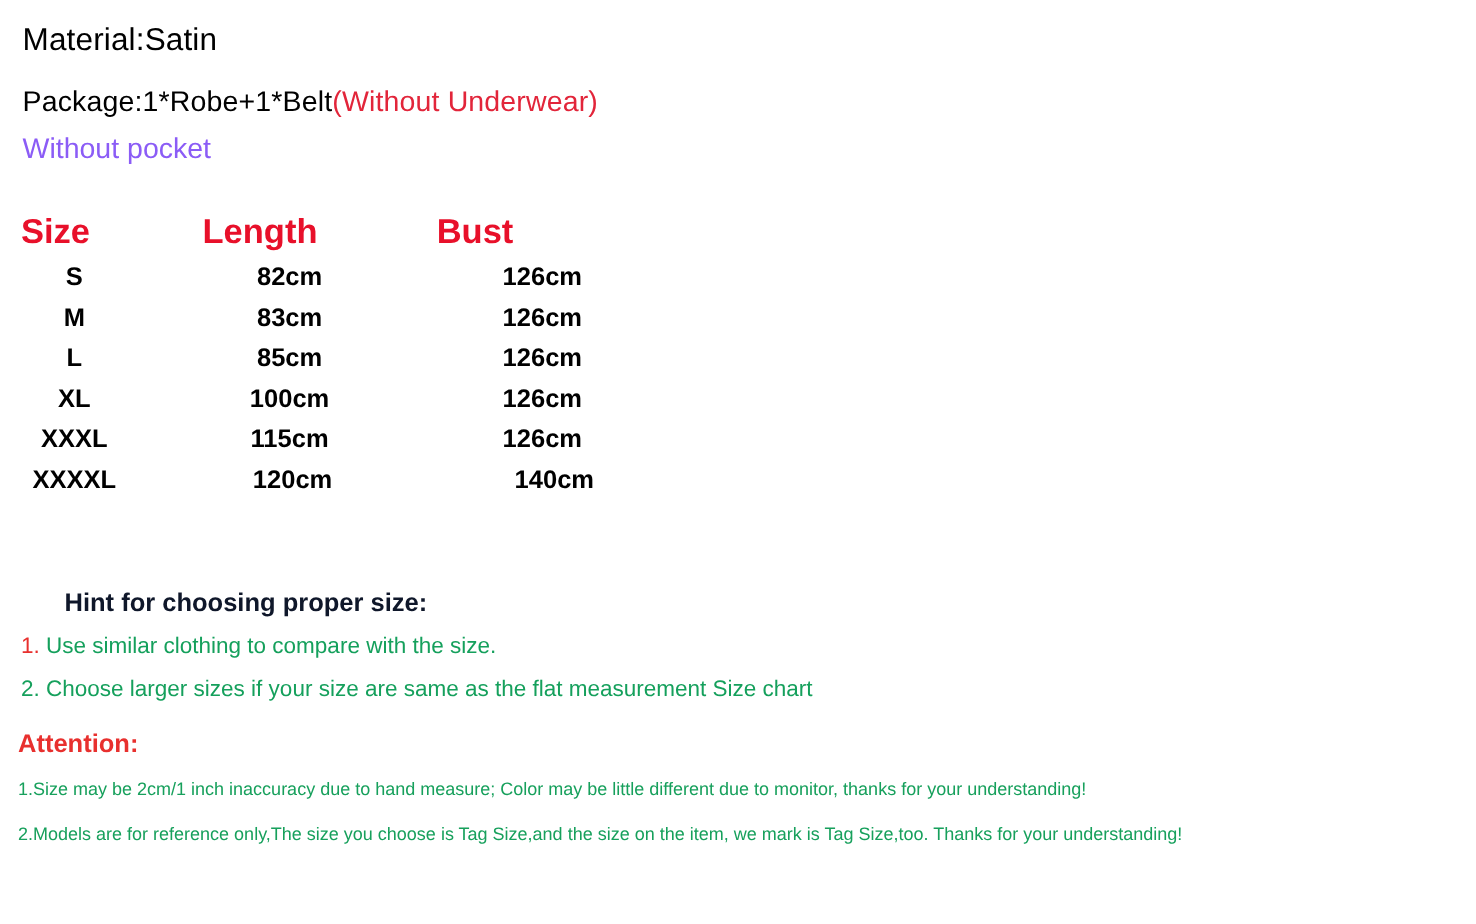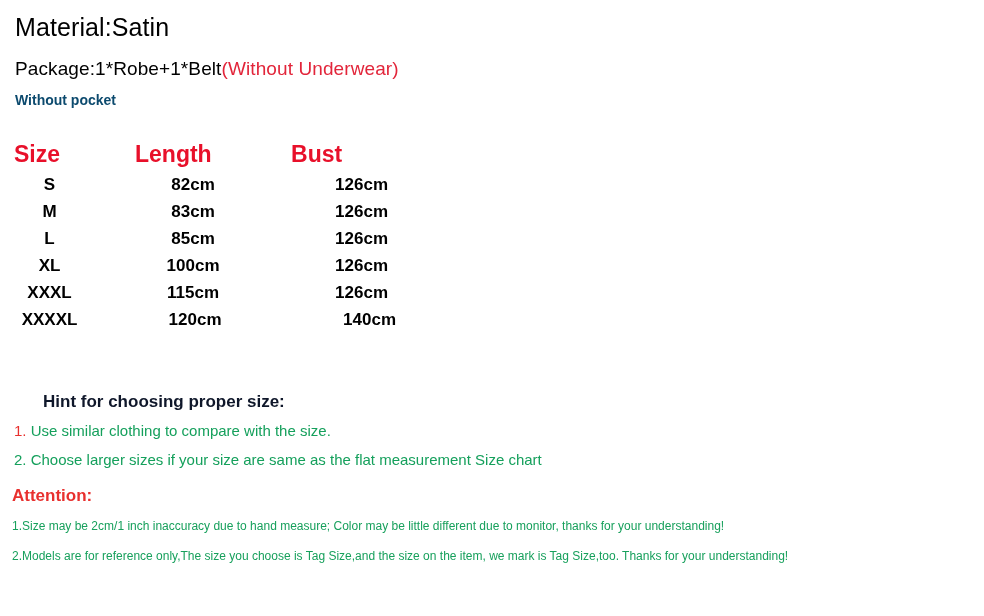--- a/index.html
+++ b/index.html
@@ -24,42 +24,42 @@
   }
 
   
   .intro {
     position: absolute;
     left: 15px;
     top: 14px;
     width: 940px;
   }
   .line-material {
-    font-size: 25px;
+    font-size: 21px;
     font-weight: 400;
     color: #000;
     line-height: 26px;
     letter-spacing: 0.1px;
   }
   .line-package {
     font-size: 19px;
     font-weight: 400;
     color: #000;
     line-height: 26px;
     margin-top: 16px;
     letter-spacing: 0.1px;
     white-space: nowrap;
   }
   .line-package .red-inline {
     color: #e2253a;
   }
   .line-pocket {
-    font-size: 14px;
-    font-weight: 700;
-    color: #0c4a6e;
+    font-size: 19px;
+    font-weight: 400;
+    color: #8b5cf6;
     line-height: 26px;
     margin-top: 5px;
   }
 
   
   .size-table {
     position: absolute;
     left: 0px;
     top: 138px;
     width: 430px;

